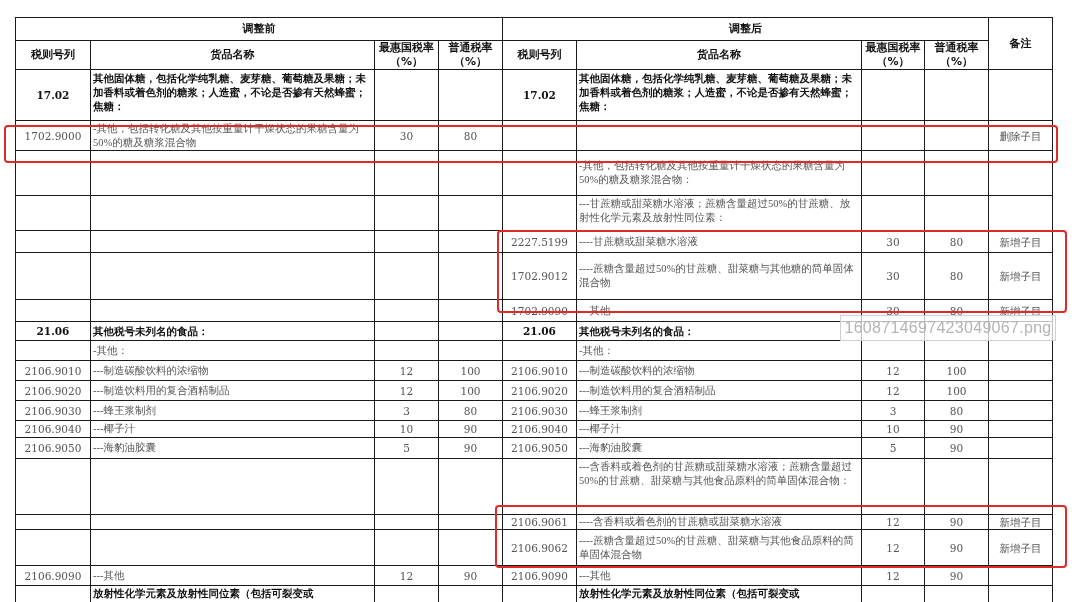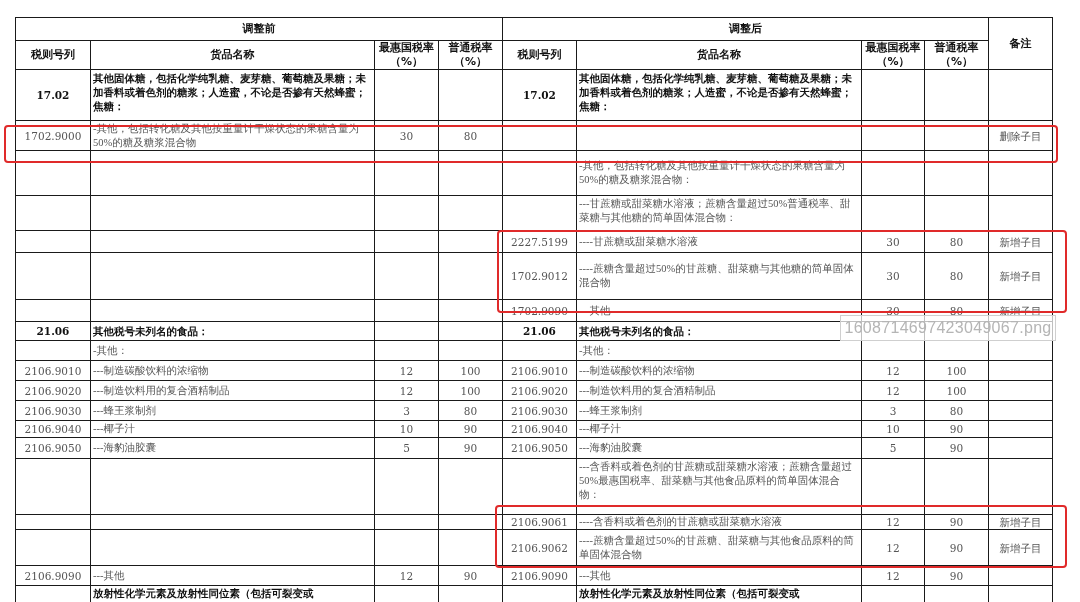--- a/index.html
+++ b/index.html
@@ -91,21 +91,21 @@
     <td class="c"></td>
   </tr>
 
   <tr style="height:35px">
     <td class="c"></td>
     <td class="n"></td>
     <td class="c"></td>
     <td class="c"></td>
     <td class="c"></td>
     <td class="n">
-          <div class="clip" style="height:33px">---甘蔗糖或甜菜糖水溶液；蔗糖含量超过50%普通税率、甜菜糖与其他糖的简单固体混合物：</div>
+          <div class="clip" style="height:33px">---甘蔗糖或甜菜糖水溶液；蔗糖含量超过50%的甘蔗糖、放射性化学元素及放射性同位素：</div>
         </td>
     <td class="c"></td>
     <td class="c"></td>
     <td class="c"></td>
   </tr>
 
   <tr style="height:22px">
     <td class="c"></td>
     <td class="n"></td>
     <td class="c"></td>
@@ -225,21 +225,21 @@
     <td class="c"></td>
   </tr>
 
   <tr style="height:56px">
     <td class="c"></td>
     <td class="n"></td>
     <td class="c"></td>
     <td class="c"></td>
     <td class="c"></td>
     <td class="n">
-          <div class="clip" style="height:54px">---含香料或着色剂的甘蔗糖或甜菜糖水溶液；蔗糖含量超过50%最惠国税率、甜菜糖与其他食品原料的简单固体混合物：</div>
+          <div class="clip" style="height:54px">---含香料或着色剂的甘蔗糖或甜菜糖水溶液；蔗糖含量超过50%的甘蔗糖、甜菜糖与其他食品原料的简单固体混合物：</div>
         </td>
     <td class="c"></td>
     <td class="c"></td>
     <td class="c"></td>
   </tr>
 
   <tr style="height:15px">
     <td class="c"></td>
     <td class="n"></td>
     <td class="c"></td>

